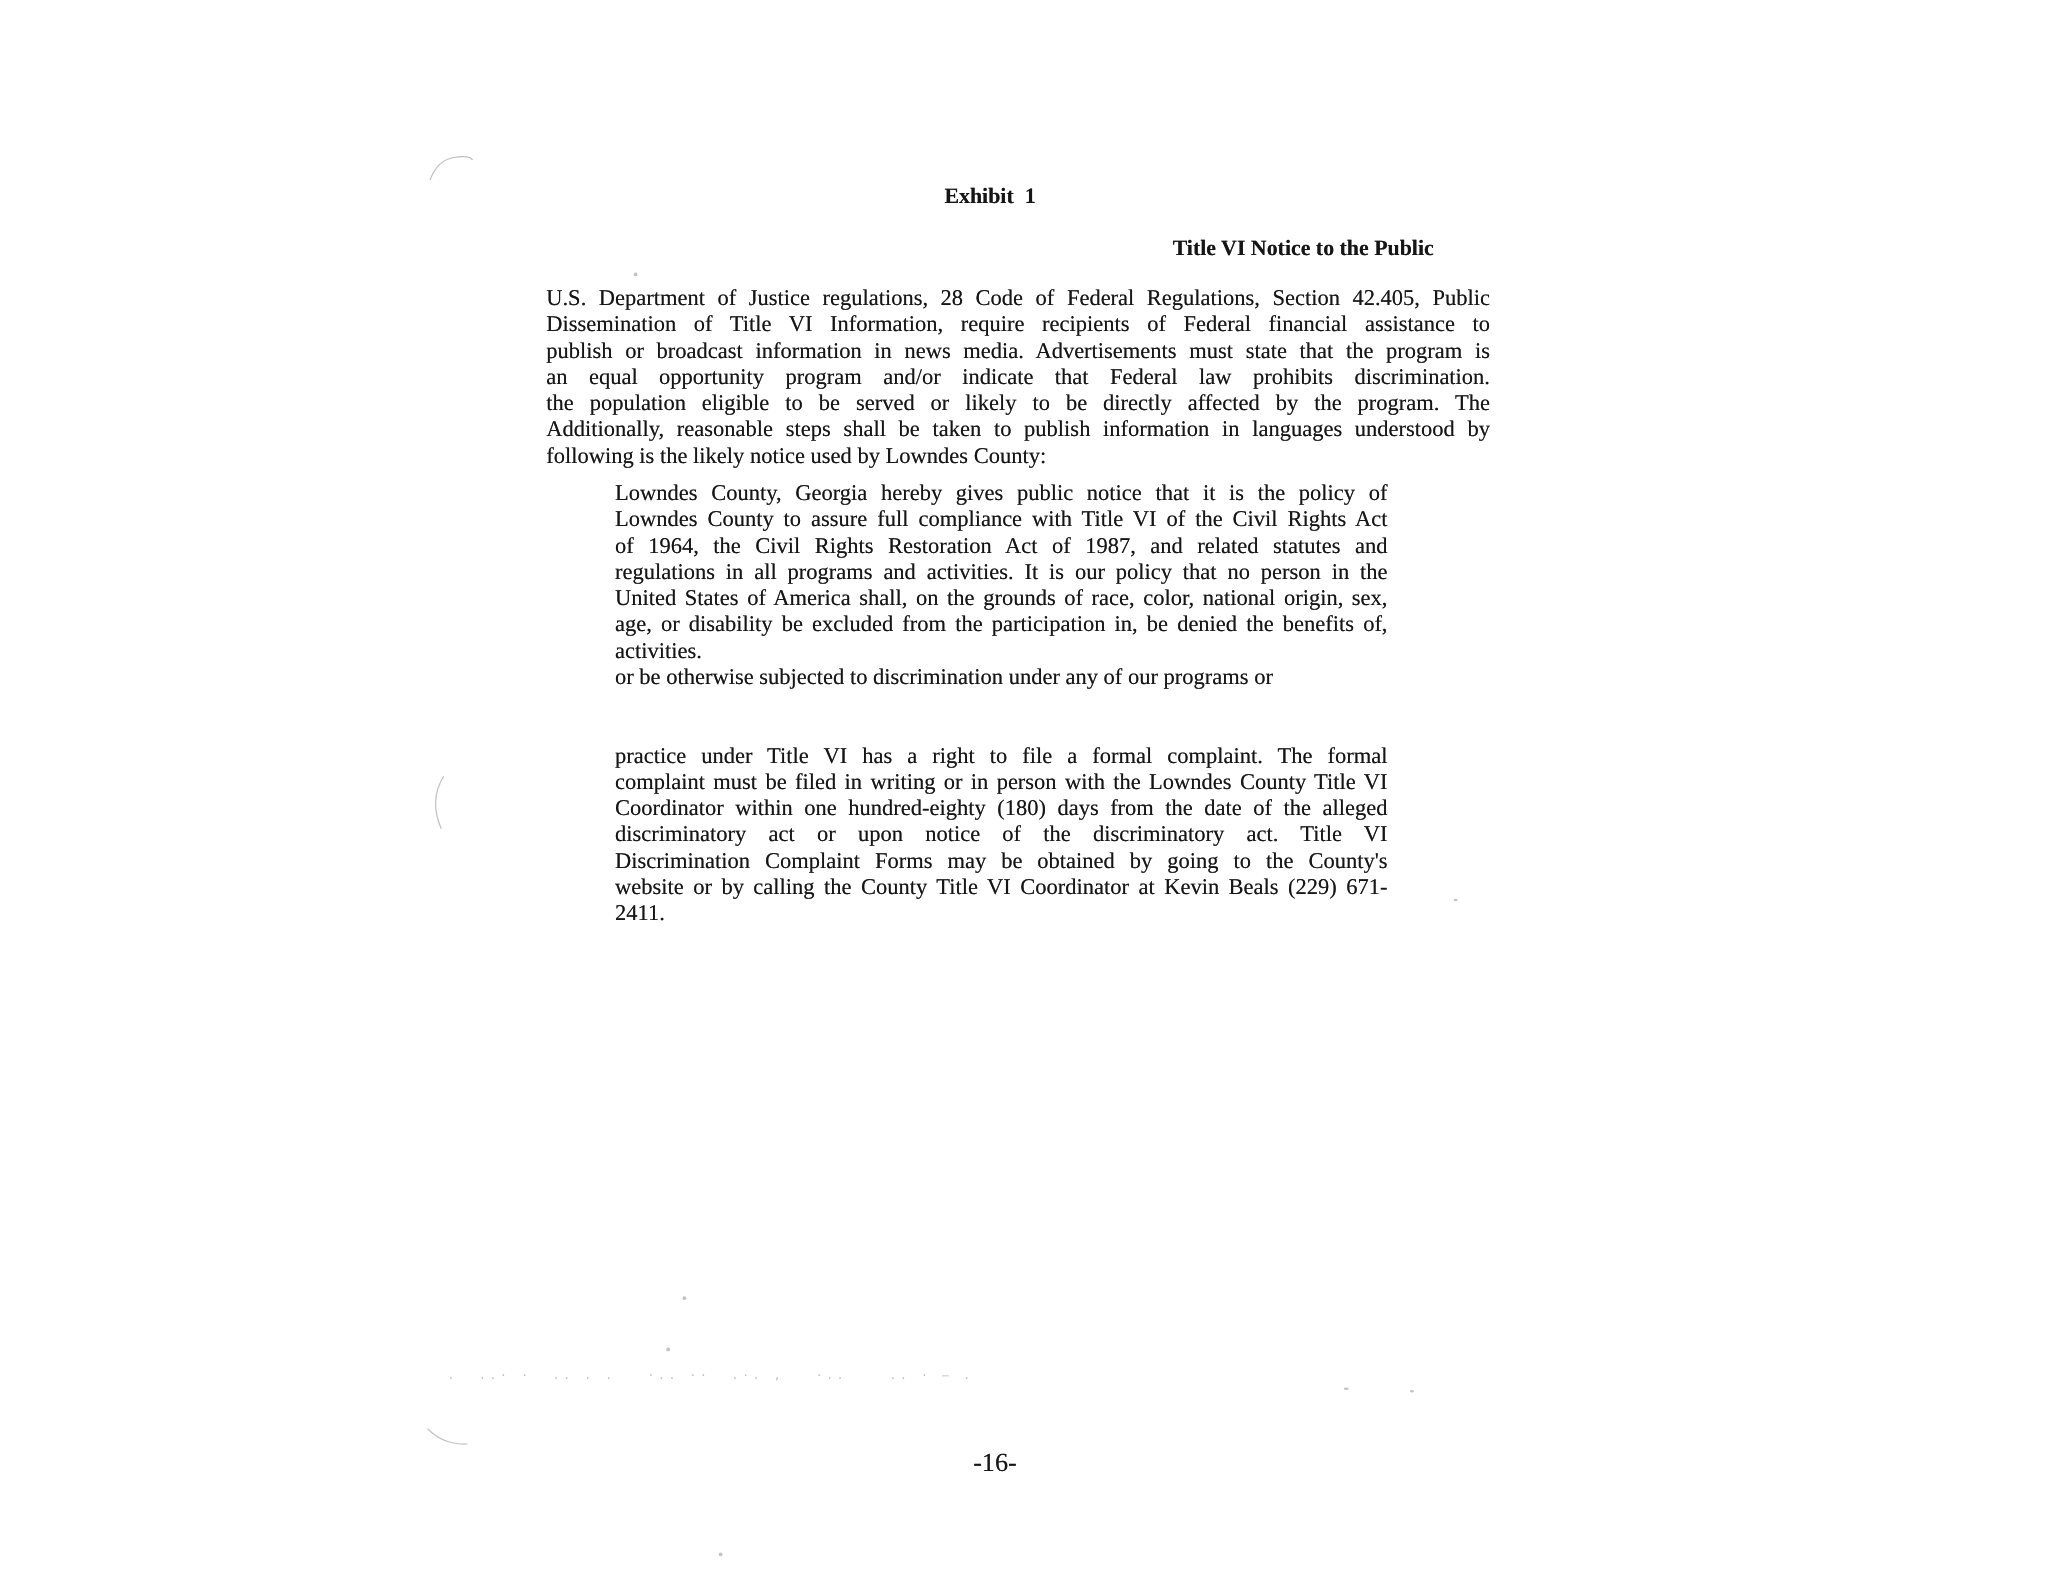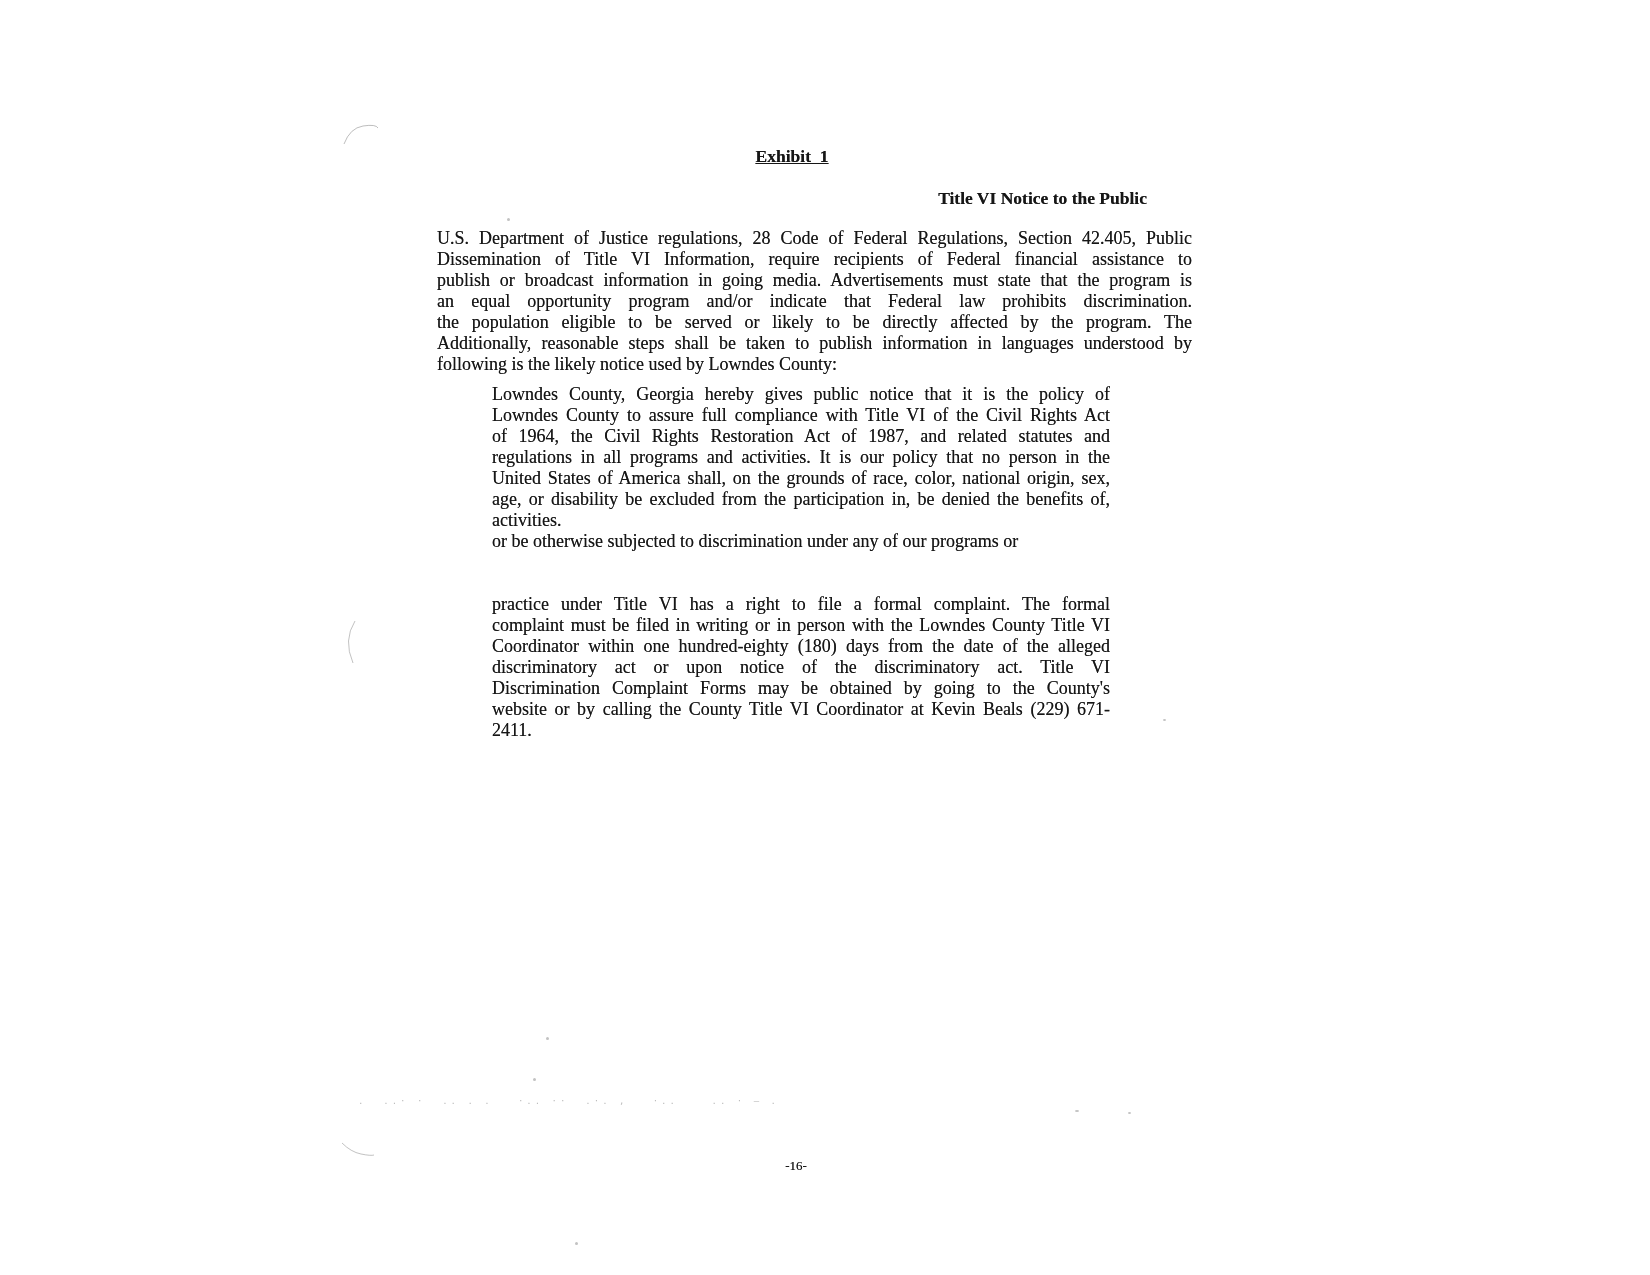--- a/index.html
+++ b/index.html
@@ -21,21 +21,21 @@
   }
   .title-line {
     position: absolute;
     left: 437px;
     width: 710px;
     text-align: center;
     font-weight: bold;
     font-size: 17.5px;
     white-space: pre;
   }
-  .exhibit-title { top: 146px; text-decoration: underline; }
+  .exhibit-title { top: 146px; }
   .doc-title     { top: 188px; text-align: right; }
 
   .para {
     position: absolute;
     font-size: 18px;
     line-height: 21px;
   }
   .para-intro  { top: 228px; left: 437px; width: 755px; }
   .para-block1 { top: 384px; left: 492px; width: 618px; }
   .para-block2 { top: 594px; left: 492px; width: 618px; }
@@ -48,21 +48,21 @@
   .para .line:last-child {
     text-align-last: left;
   }
 
   .page-number {
     position: absolute;
     top: 1158px;
     left: 437px;
     width: 718px;
     text-align: center;
-    font-size: 13px;
+    font-size: 21px;
   }
 
   
   .artifact {
     position: absolute;
     pointer-events: none;
   }
   .artifact svg { display: block; }
   .noise-row {
     position: absolute;
@@ -123,21 +123,21 @@
   <div class="speck speck-f"></div>
   <div class="speck speck-g"></div>
 
   <div class="title-line exhibit-title scan-text">Exhibit  1</div>
 
   <div class="title-line doc-title scan-text">Title VI Notice to the Public</div>
 
   <div class="para para-intro scan-text">
       <div class="line">U.S. Department of Justice regulations, 28 Code of Federal Regulations, Section 42.405, Public</div>
       <div class="line">Dissemination of Title VI Information, require recipients of Federal financial assistance to</div>
-      <div class="line">publish or broadcast information in going media.  Advertisements must state that the program is</div>
+      <div class="line">publish or broadcast information in news media.  Advertisements must state that the program is</div>
       <div class="line">an equal opportunity program and/or indicate that Federal law prohibits discrimination.</div>
       <div class="line">the population eligible to be served or likely to be directly affected by the program.  The</div>
       <div class="line">Additionally, reasonable steps shall be taken to publish information in languages understood by</div>
       <div class="line">following is the likely notice used by Lowndes County:</div>
     </div>
 
   <div class="para para-block1 scan-text">
       <div class="line">Lowndes County, Georgia hereby gives public notice that it is the policy of</div>
       <div class="line">Lowndes County to assure full compliance with Title VI of the Civil Rights Act</div>
       <div class="line">of 1964, the Civil Rights Restoration Act of 1987, and related statutes and</div>

